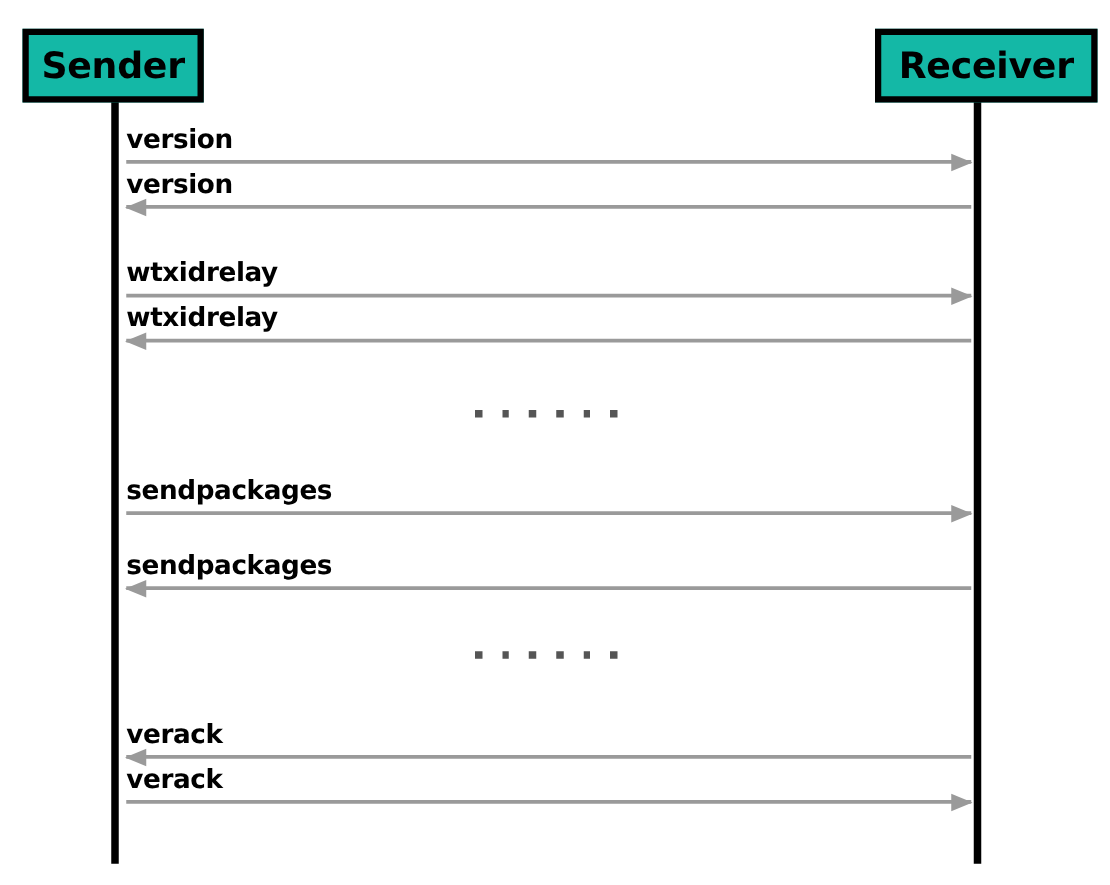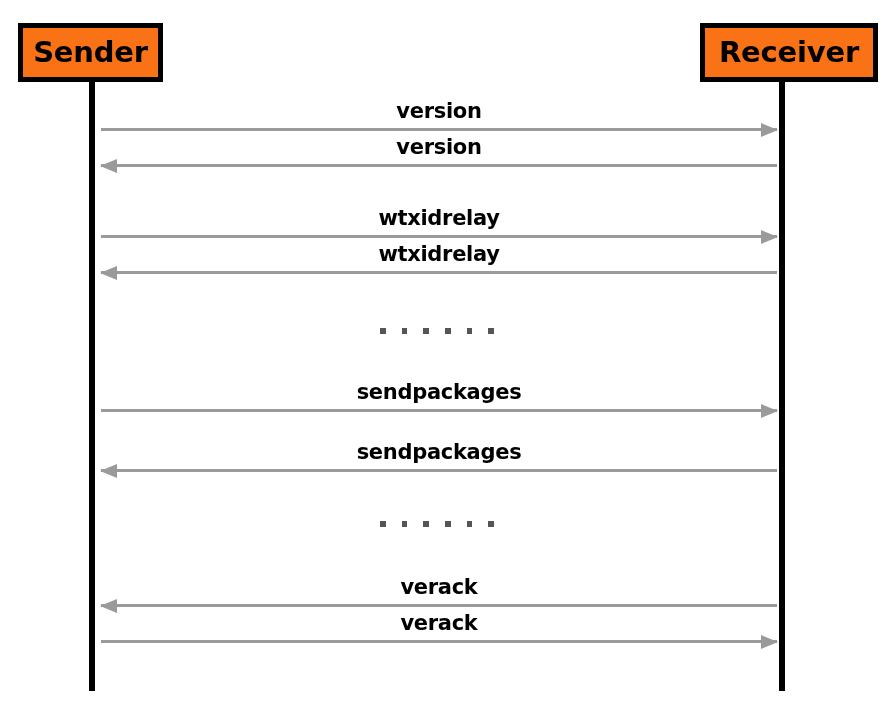--- a/index.html
+++ b/index.html
@@ -16,21 +16,21 @@
     width: 888px;
     height: 708px;
     background: #ffffff;
     overflow: hidden;
   }
 
   
   .participant-box {
     position: absolute;
     box-sizing: border-box;
-    background: #f97316;
+    background: #14b8a6;
     border: 5px solid #000000;
     display: flex;
     align-items: center;
     justify-content: center;
   }
   .participant-label {
     font-family: "DejaVu Sans", sans-serif;
     font-weight: bold;
     font-size: 29px;
     color: #000000;
@@ -72,21 +72,21 @@
   }
   .msg-head.left {
     left: -1px;
     border-right: 17px solid #9a9a9a;
   }
   .msg-label {
     position: absolute;
     left: 0;
     right: 0;
     bottom: 6px;
-    text-align: center;
+    text-align: left;
     font-family: "DejaVu Sans", sans-serif;
     font-weight: bold;
     font-size: 21px;
     color: #000000;
     letter-spacing: -0.3px;
     white-space: nowrap;
     line-height: 1;
   }
 
   

